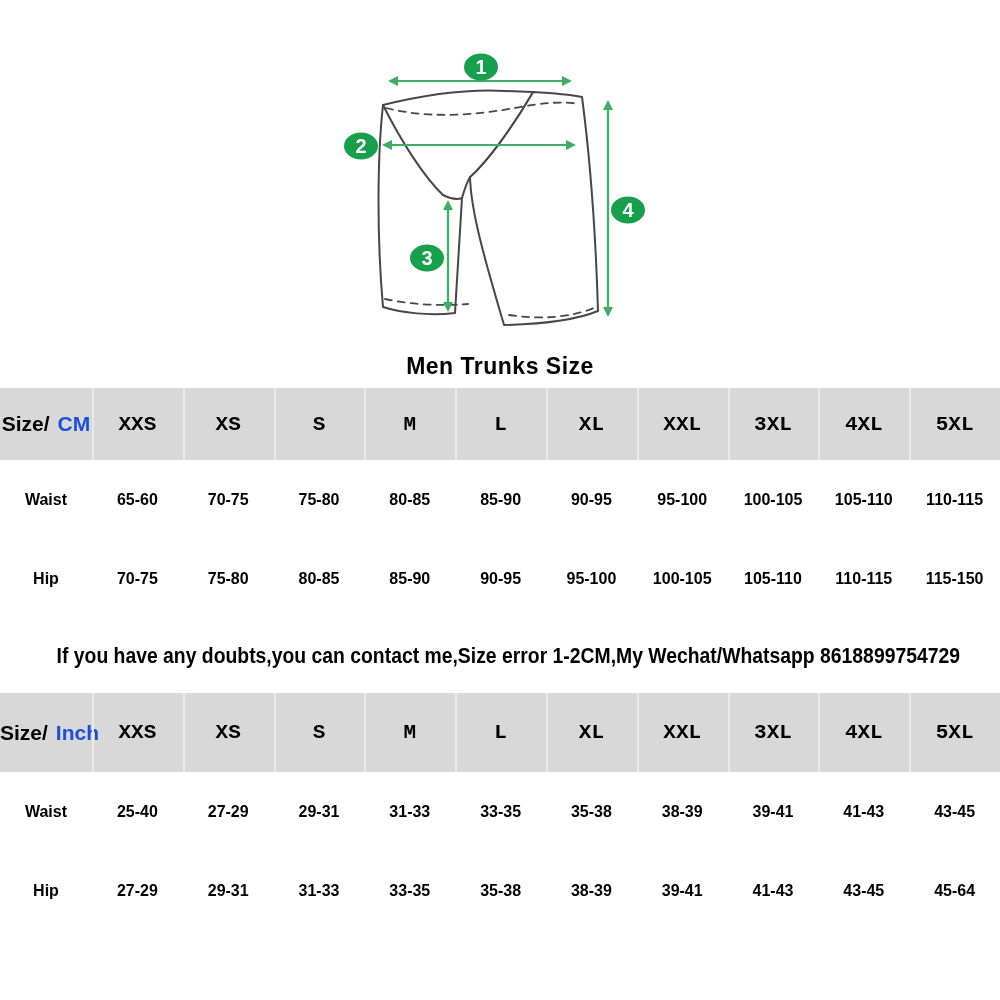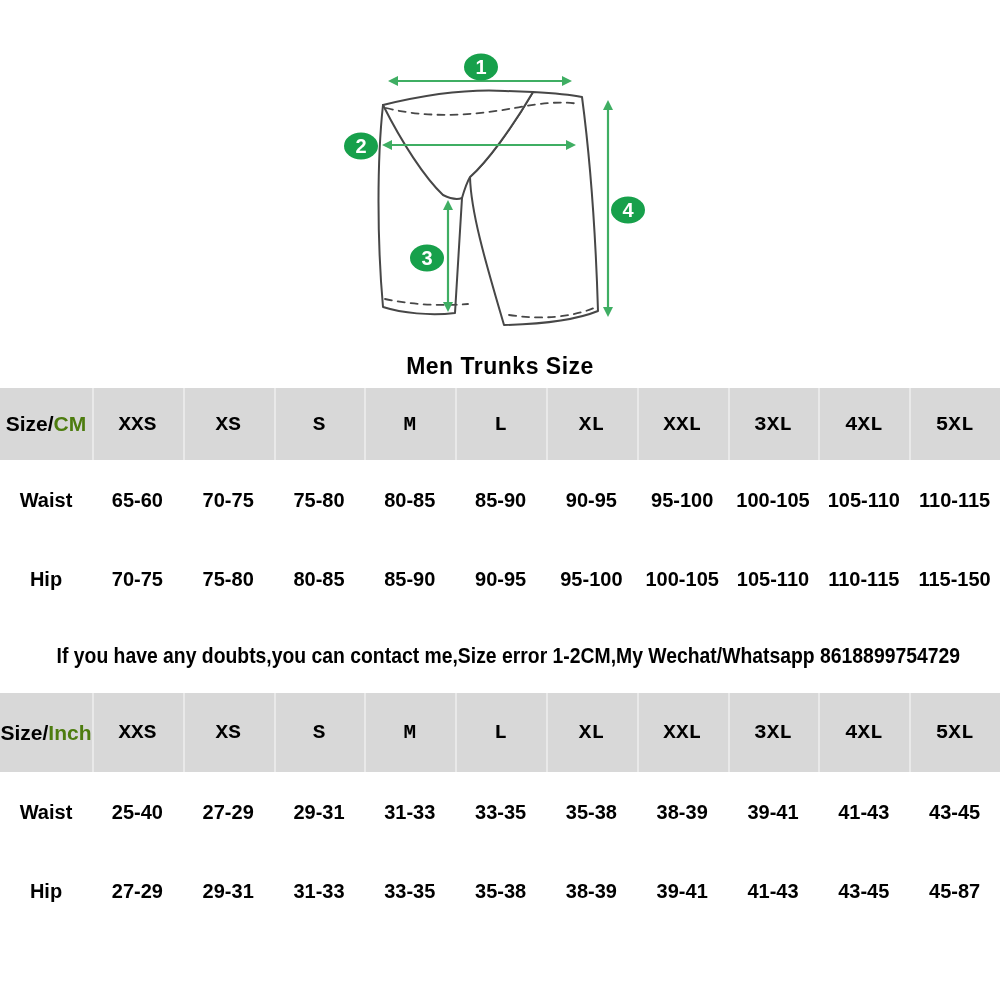--- a/index.html
+++ b/index.html
@@ -11,26 +11,26 @@
   .title{
     height:43px;display:flex;align-items:center;justify-content:center;
     font-size:23px;font-weight:700;letter-spacing:.5px;
   }
   .trow{
     display:grid;grid-template-columns:92px repeat(10,1fr);
     align-items:center;text-align:center;font-weight:700;
   }
   .trow.header{background:#d8d8d8;font-size:21px;height:72px;}
   .trow.header.h2{height:79px;}
-  .trow.values{font-size:20px;}
+  .trow.values{font-size:16px;}
   .rh80{height:80px;}
   .rh78{height:78px;}
   .cell{white-space:nowrap;}
   .trow.header .cell + .cell{box-shadow:inset 2px 0 0 #e9e9e9;height:100%;display:flex;align-items:center;justify-content:center;font-family:Liberation Mono, monospace;}
-  .red{color:#4d7c0f;}
+  .red{color:#1d4ed8;margin-left:8px;}
   .noterow{height:75px;display:flex;align-items:center;justify-content:center;margin-left:16px;}
   .notetext{
     font-size:22px;font-weight:700;white-space:nowrap;display:inline-block;
     transform:scaleX(0.88);transform-origin:50% 50%;
   }
   .spacer{height:70px;}
   svg text.mnum{font-family:"Liberation Sans","DejaVu Sans",sans-serif;font-weight:700;font-size:20px;fill:#ffffff;text-anchor:middle;}
 </style>
 </head>
 <body>
@@ -165,18 +165,18 @@
     <div class="cell">Hip</div>
     <div class="cell">27-29</div>
     <div class="cell">29-31</div>
     <div class="cell">31-33</div>
     <div class="cell">33-35</div>
     <div class="cell">35-38</div>
     <div class="cell">38-39</div>
     <div class="cell">39-41</div>
     <div class="cell">41-43</div>
     <div class="cell">43-45</div>
-    <div class="cell">45-87</div>
+    <div class="cell">45-64</div>
   </div>
 
   <div class="spacer"></div>
 
 </div>
 
 </body></html>

